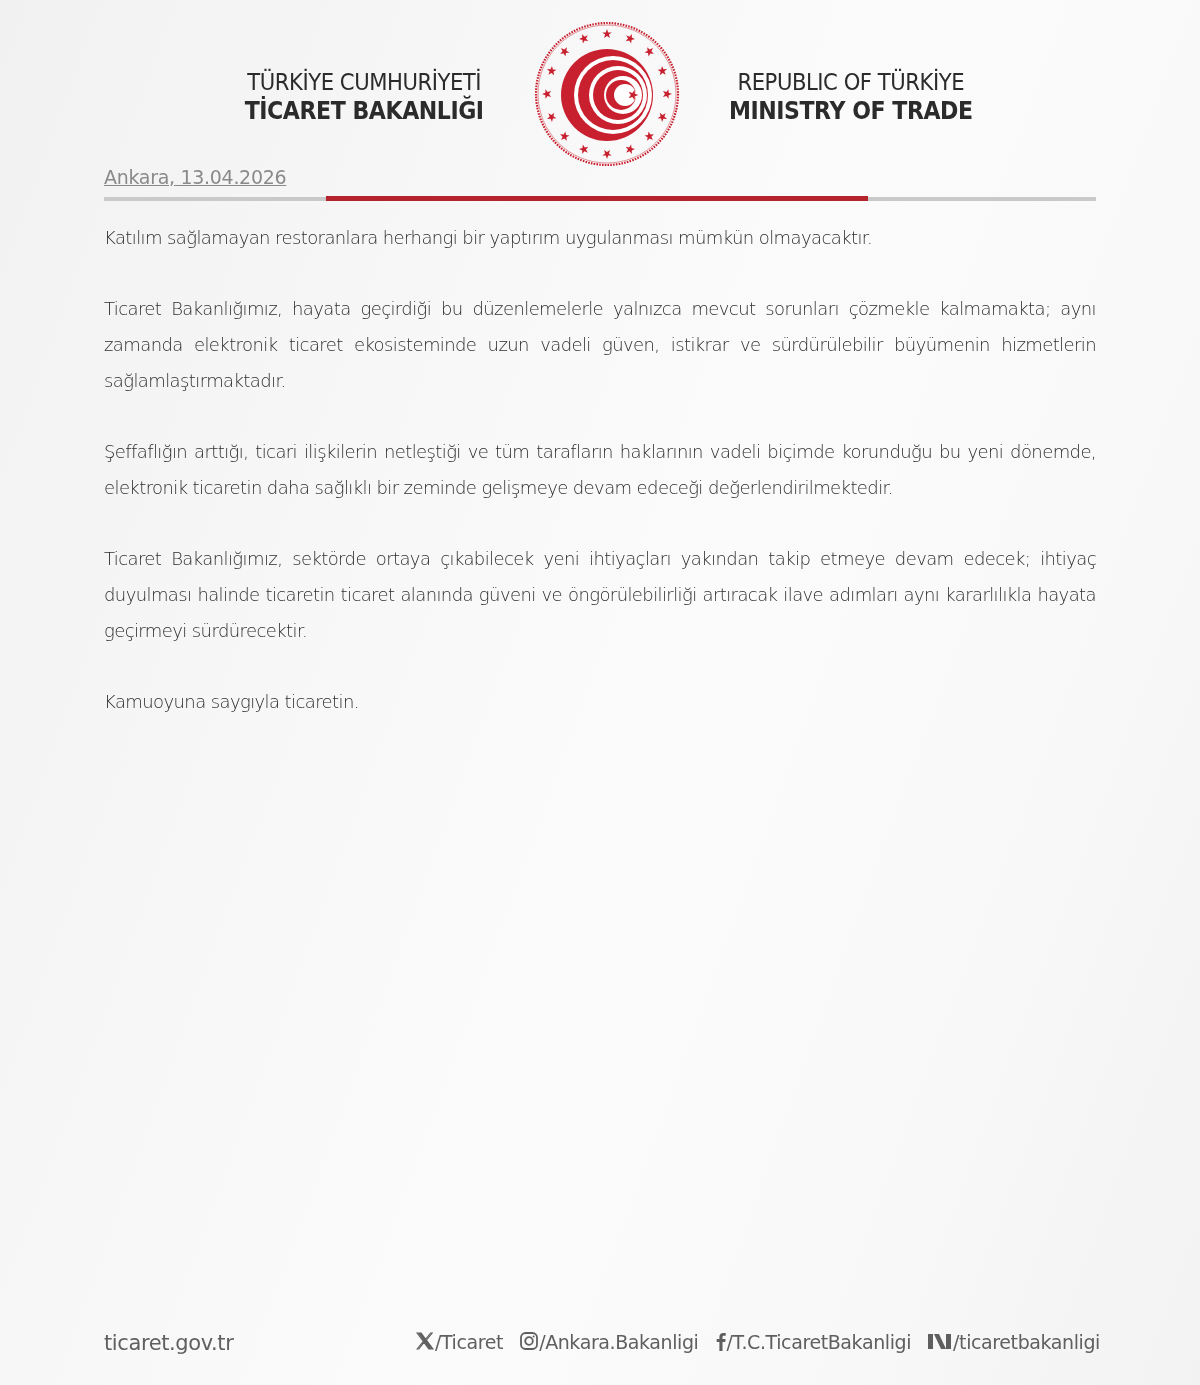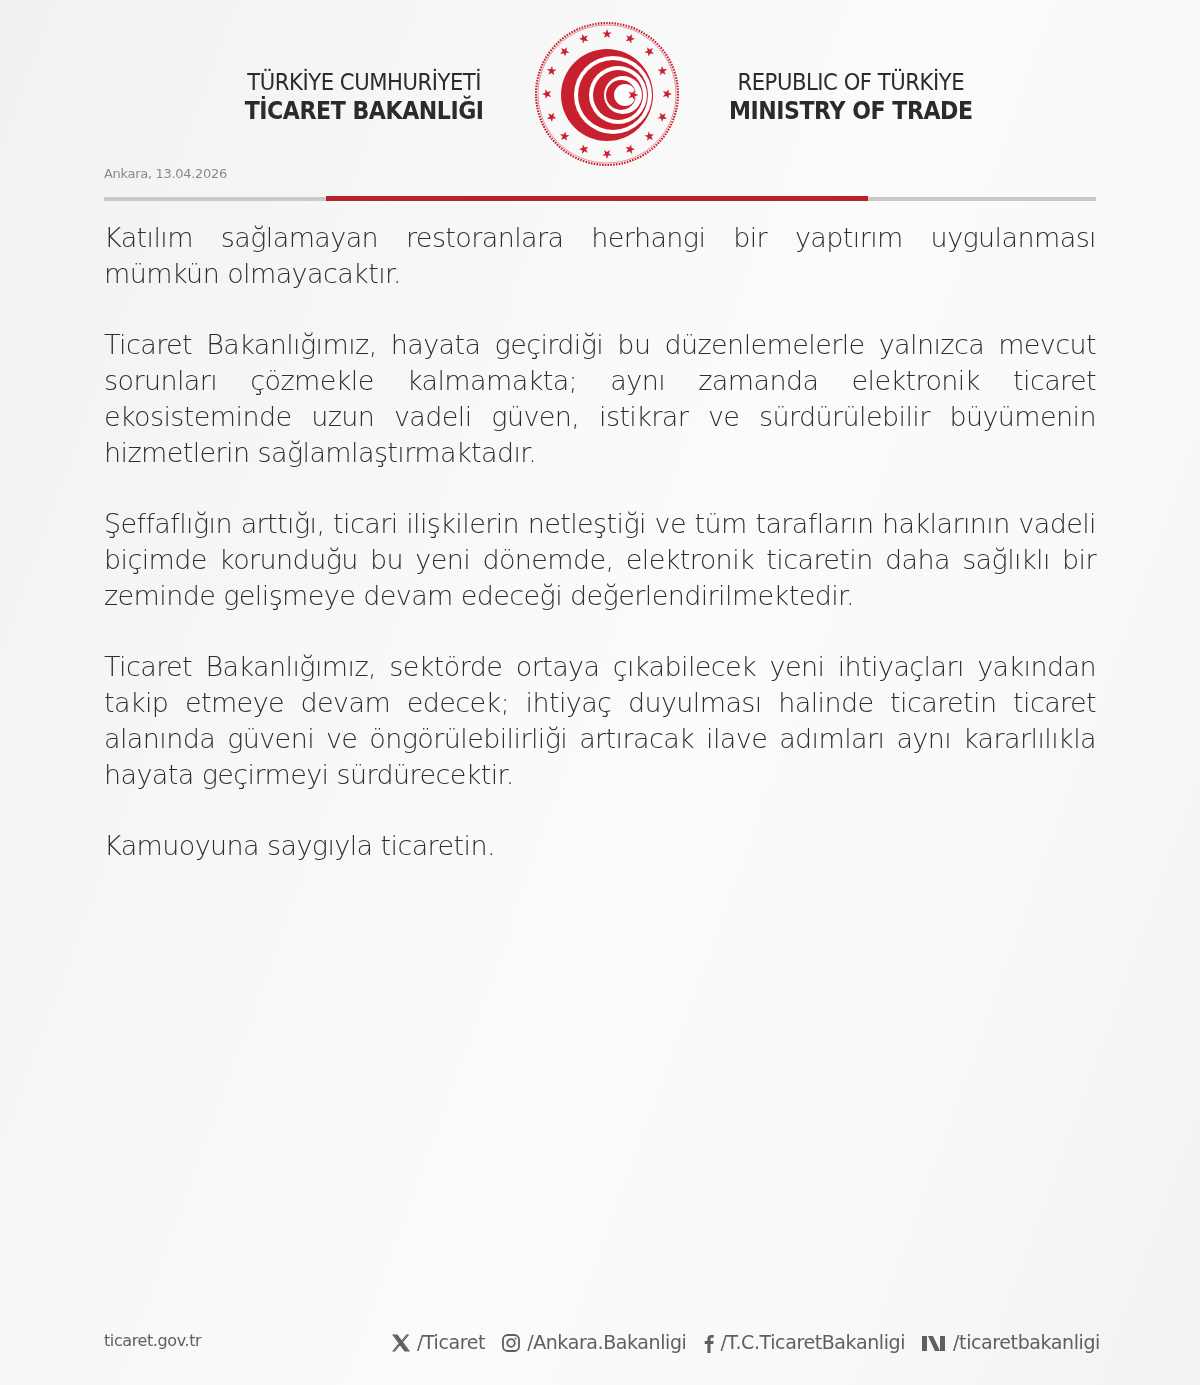--- a/index.html
+++ b/index.html
@@ -45,24 +45,25 @@
       top: 20px;
       width: 148px;
       height: 148px;
     }
 
     
     .date {
       position: absolute;
       left: 104px;
       top: 166px;
-      font-size: 13px;
+      font-size: 19px;
       color: #8a8a8a;
       font-family: "DejaVu Sans", sans-serif;
       letter-spacing: -0.3px;
+      text-decoration: underline;
     }
     .rule-grey {
       position: absolute;
       left: 104px;
       top: 197px;
       width: 992px;
       height: 4px;
       background: #c9c9c9;
     }
     .rule-red {
@@ -77,21 +78,21 @@
     
     .content {
       position: absolute;
       left: 104px;
       top: 220px;
       width: 992px;
     }
     .para {
       font-family: "DejaVu Sans", sans-serif;
       font-weight: 200;
-      font-size: 27px;
+      font-size: 18px;
       line-height: 36px;
       color: #2e2e2e;
       text-align: justify;
       letter-spacing: -0.6px;
       word-spacing: 0px;
       margin-bottom: 35px;
       -webkit-text-stroke: 0;
     }
 
     
@@ -103,31 +104,31 @@
       height: 30px;
       font-family: "DejaVu Sans", sans-serif;
       color: #5f5f5f;
       font-size: 20px;
       letter-spacing: -0.4px;
     }
     .footer-site {
       position: absolute;
       left: 0;
       top: 0;
-      font-size: 16px;
+      font-size: 21px;
     }
     .socials {
       position: absolute;
       right: 0;
       top: 0;
       display: flex;
       align-items: center;
       gap: 16px;
     }
-    .social { display: flex; align-items: flex-end; gap: 6px; }
+    .social { display: flex; align-items: flex-start; gap: 0; }
     .social svg { display: block; }
     .social-label { font-size: 19px; color: #5f5f5f; }
   </style>
 </head>
 <body>
 
 <div class="page">
 
   <div class="header-left">
     <span class="hdr-line1">TÜRKİYE CUMHURİYETİ</span>

